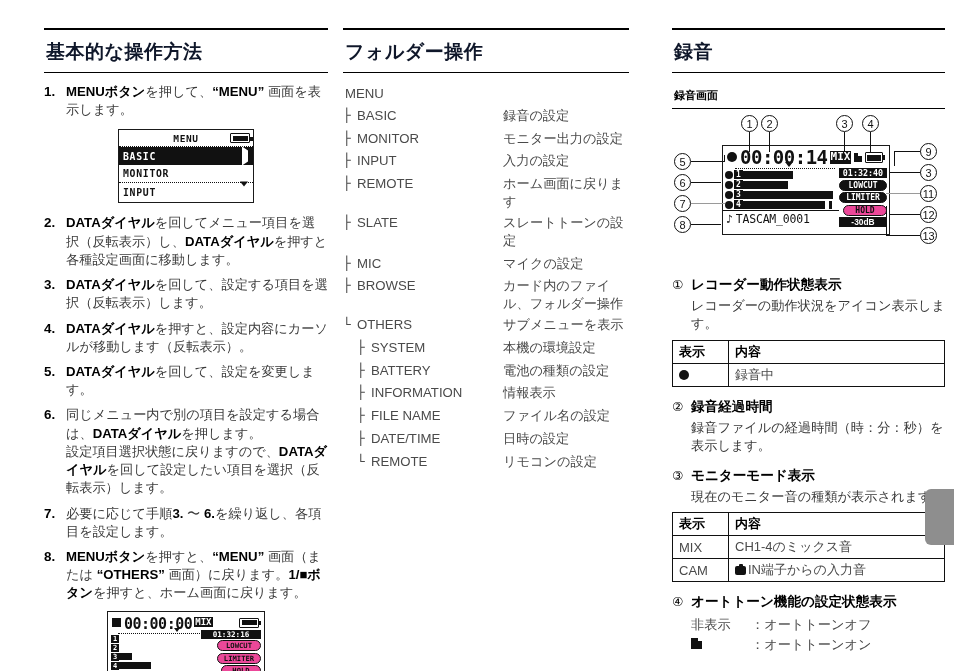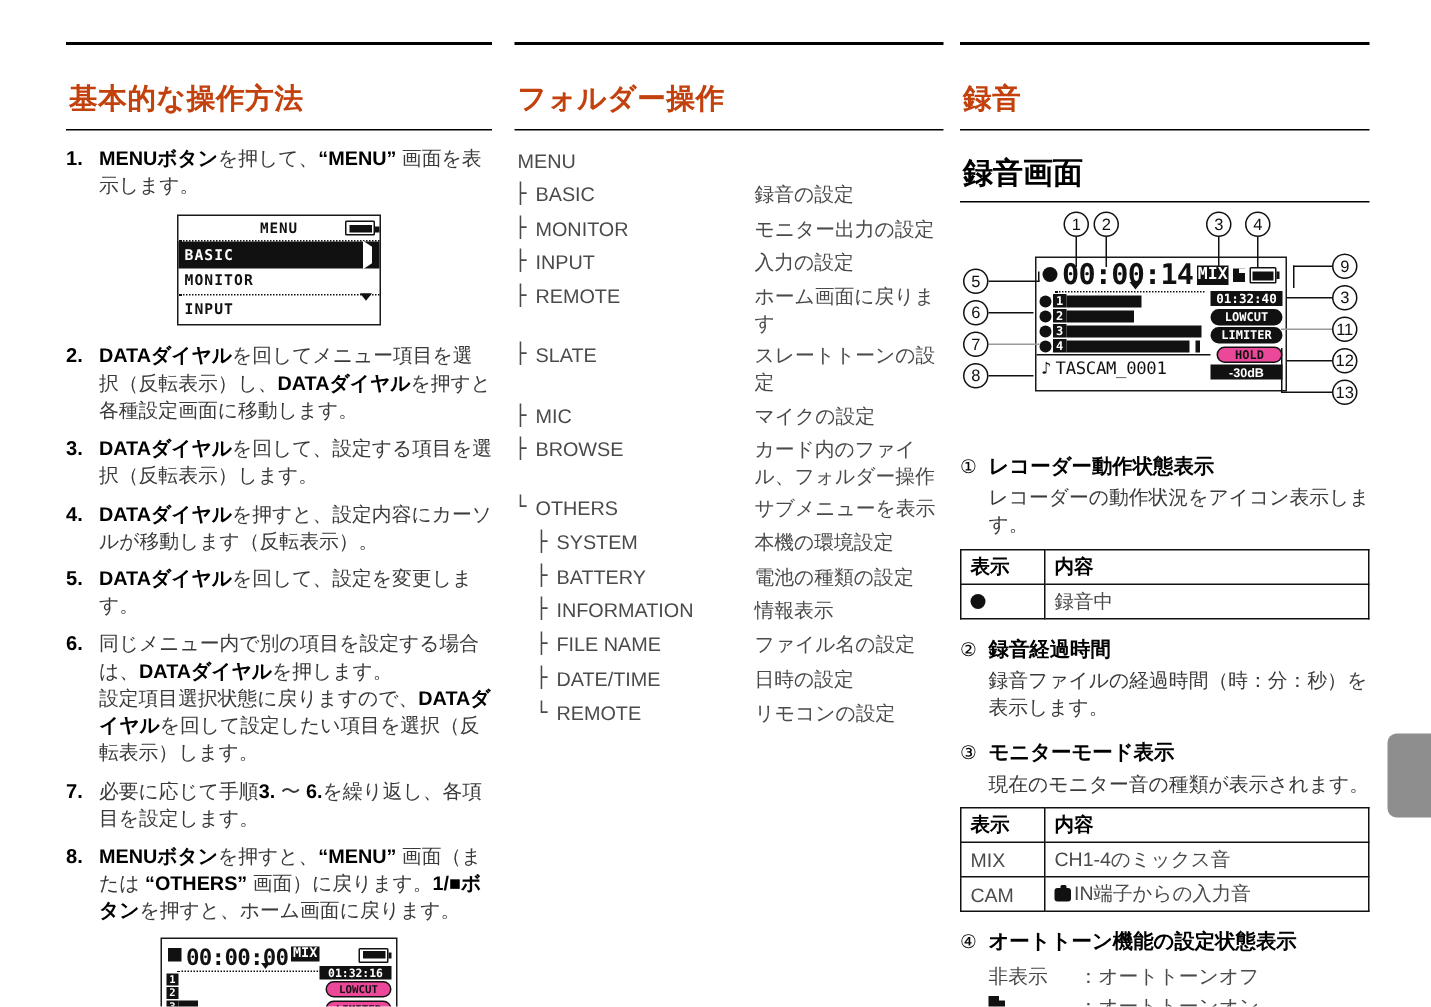--- a/index.html
+++ b/index.html
@@ -11,31 +11,31 @@
     color: #3a3a3a;
     position: relative;
     overflow: hidden;
   }
   .page { position:absolute; inset:0; }
 
   
   .col { position:absolute; top:28px; }
   .col1 { left:44px;  width:284px; }
   .col2 { left:343px; width:286px; }
-  .col3 { left:640px; width:273px; }
+  .col3 { left:672px; width:273px; }
 
   
   .h1-rule-top  { border-top:2px solid #000; }
   .h1 {
-    font-size:19px; font-weight:bold; color:#c2410c;
-    padding:23px 2px 7px 2px; letter-spacing:.5px;
+    font-size:19px; font-weight:bold; color:#0f172a;
+    padding:9px 2px 7px 2px; letter-spacing:.5px;
   }
   .h1-rule-bot { border-bottom:1px solid #000; }
   .h2 {
-    font-size:20px; font-weight:bold; color:#000;
+    font-size:11px; font-weight:bold; color:#000;
     padding:7px 2px 5px 2px; border-bottom:1px solid #000;
     margin-top:8px;
   }
 
   
   .steps { margin-top:10px; }
   .step { display:flex; margin-bottom:7px; line-height:1.38; font-size:13.2px; }
   .step-num {
     flex:0 0 22px; font-weight:bold; color:#000; font-size:13.4px;
     text-align:left; padding-top:0px;
@@ -277,21 +277,21 @@
           <div class="meter-row">
             <span class="ch-num" style="width:8px;font-size:7px;line-height:8px;">4</span>
             <span class="bar" style="width:32px;height:7px;"></span>
           </div>
         </div>
         <div class="fname" style="font-size:9.5px;margin-top:1px;width:104px;">
           
           
         </div>
         <div class="right-stack" style="right:3px;top:18px;">
-          <div class="pill inv" style="font-size:7.6px;width:48px;border-radius:0;border:none;text-align:center;">01:32:16</div>
+          <div class="pill inv" style="font-size:7.6px;width:60px;border-radius:0;border:none;text-align:center;">01:32:16</div>
           <div class="pill" style="font-size:7.2px;width:44px;">LOWCUT</div>
           <div class="pill" style="font-size:7.2px;width:44px;">LIMITER</div>
           <div class="pill" style="font-size:7.2px;width:40px;">HOLD</div>
 
         </div>
       </div>
 
     </div>
   </div>
 

